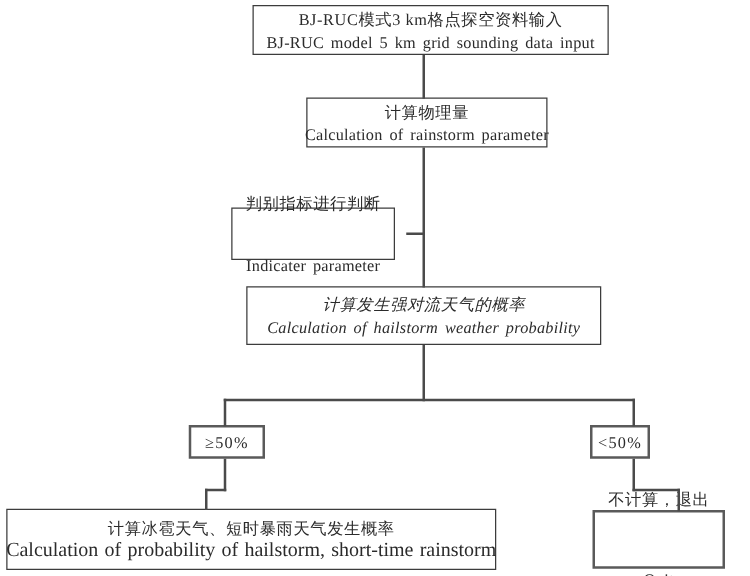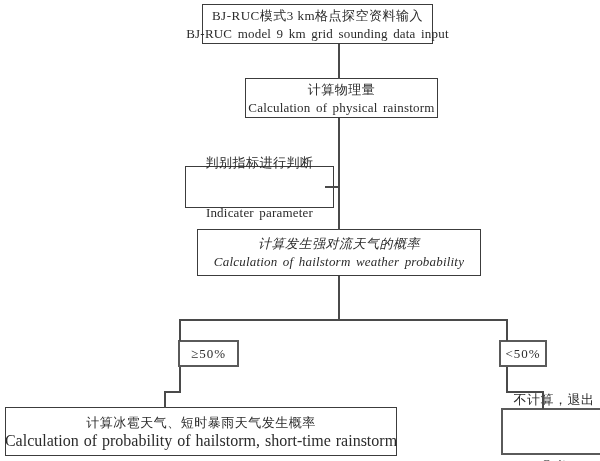--- a/index.html
+++ b/index.html
@@ -23,21 +23,20 @@
     background: #ffffff;
     display: flex;
     flex-direction: column;
     align-items: center;
     justify-content: center;
     text-align: center;
   }
   .node-small {
     border-width: 2px;
     border-color: #5a5a5a;
-    margin-left: 27px;
   }
   .zh {
     font-size: 13px;
     line-height: 19px;
     white-space: nowrap;
     letter-spacing: 0.5px;
   }
   .en {
     font-size: 13px;
     line-height: 18px;
@@ -57,23 +56,23 @@
     letter-spacing: 1px;
   }
   .conn {
     position: absolute;
     background: #4a4a4a;
   }
   .conn.v { width: 2px; }
   .conn.h { height: 2px; }
 
   
-  #node-input       { left: 202px; top: 4px;   width: 231px; height: 40px; text-align: center; }
+  #node-input       { left: 202px; top: 4px;   width: 285px; height: 40px; text-align: center; }
   #node-physical    { left: 245px; top: 78px;  width: 193px; height: 40px; justify-content: center; }
-  #node-indicator   { left: 185px; top: 166px; width: 149px; height: 42px; gap: 32px; }
+  #node-indicator   { left: 185px; top: 166px; width: 131px; height: 42px; gap: 32px; }
   #node-convective  { left: 197px; top: 229px; width: 284px; height: 47px; font-style: italic; }
   #node-ge50        { left: 151px; top: 340px; width: 61px;  height: 27px; }
   #node-lt50        { left: 472px; top: 340px; width: 48px;  height: 27px; }
   #node-hailstorm   { left: 5px;   top: 407px; width: 392px; height: 49px; }
   #node-quit        { left: 474px; top: 408px; width: 106px; height: 47px; gap: 46px; }
 
   
   #c-input-physical     { left: 338px; top: 44px;  height: 35px; }
   #c-physical-convective{ left: 338px; top: 118px; height: 112px; }
   #c-indicator-trunk    { left: 325px; top: 186px; width: 14px; }
@@ -88,26 +87,26 @@
   #c-right-jog          { left: 506px; top: 391px; width: 38px; }
   #c-right-into-box     { left: 542px; top: 391px; height: 18px; }
 </style>
 </head>
 <body>
 
 <div id="canvas">
 
   <div class="node" id="node-input">
     <span class="zh">BJ-RUC模式3 km格点探空资料输入</span>
-    <span class="en">BJ-RUC model 9 km grid sounding data input</span>
+    <span class="en">BJ-RUC model 5 km grid sounding data input</span>
   </div>
 
   <div class="node" id="node-physical">
     <span class="zh">计算物理量</span>
-    <span class="en">Calculation of physical rainstorm</span>
+    <span class="en">Calculation of rainstorm parameter</span>
   </div>
 
   <div class="node" id="node-indicator">
     <span class="zh">判别指标进行判断</span>
     <span class="en">Indicater parameter</span>
   </div>
 
   <div class="node" id="node-convective">
     <span class="zh">计算发生强对流天气的概率</span>
     <span class="en">Calculation of hailstorm weather probability</span>

